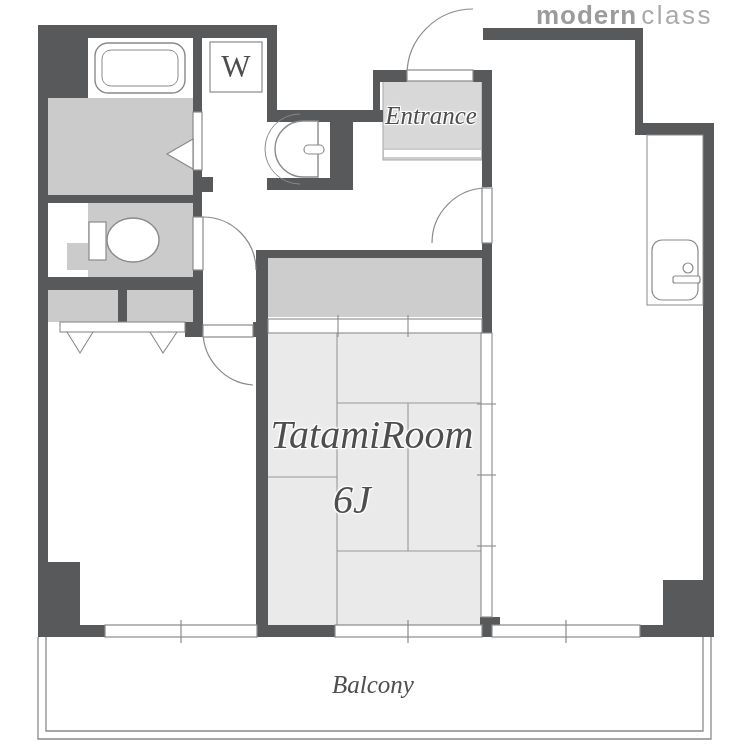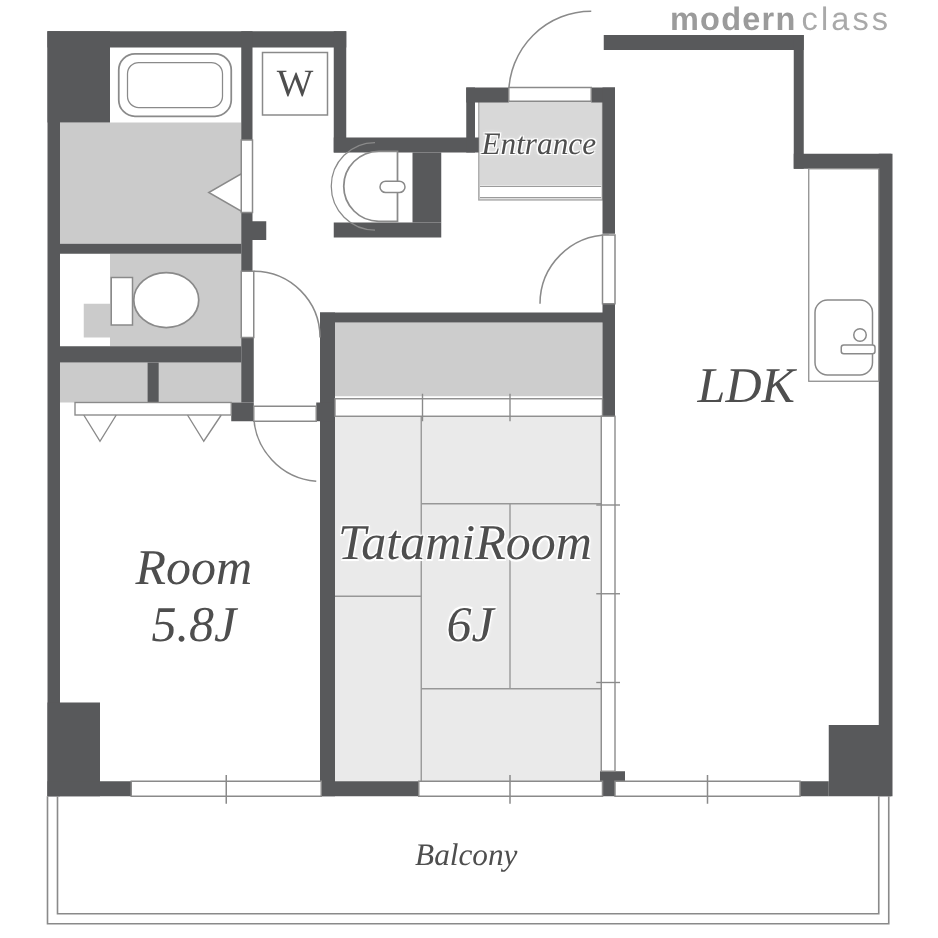--- a/index.html
+++ b/index.html
@@ -192,22 +192,19 @@
         <rect x="673" y="276" width="27" height="7" rx="2" stroke-width="1.2"></rect>
       </g>
     </g>
 
     <g style="stroke:var(--fixture-line);stroke-width:1.3;fill:none">
       <path d="M 38 637 L 38 739 L 711 739 L 711 637"></path>
       <path d="M 46 637 L 46 731 L 703 731 L 703 637"></path>
     </g>
   </svg>
 
-  <div class="lbl lbl-room" style="left:597px;top:308px">LDK</div>
-  <div class="lbl lbl-room" style="left:155px;top:454px">Room</div>
-  <div class="lbl lbl-room" style="left:155px;top:499px">5.8J</div>
   <div class="lbl lbl-room" style="left:372px;top:434px">TatamiRoom</div>
-  <div class="lbl lbl-room" style="left:376px;top:499px">6J</div>
+  <div class="lbl lbl-room" style="left:352px;top:499px">6J</div>
   <div class="lbl lbl-small" style="left:373px;top:685px">Balcony</div>
   <div class="lbl lbl-small" style="left:431px;top:116px">Entrance</div>
   <div class="lbl lbl-w" style="left:236px;top:67px">W</div>
 
 </div>
 
 </body></html>

